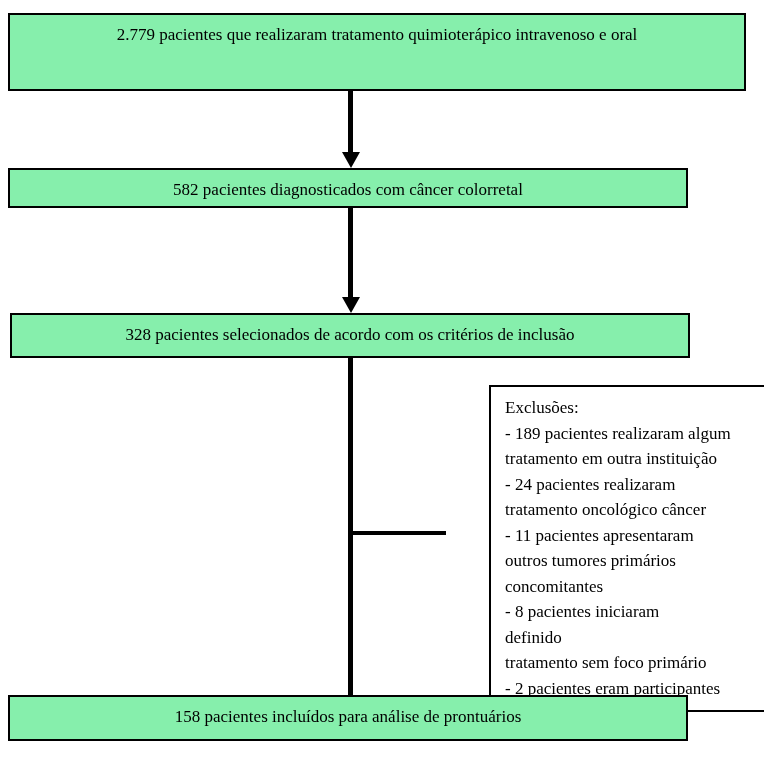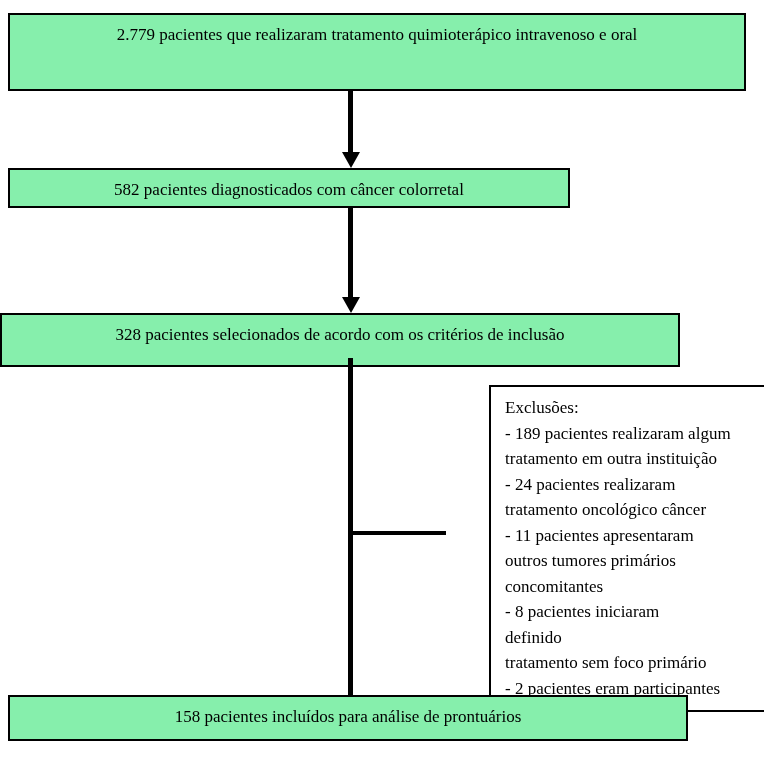--- a/index.html
+++ b/index.html
@@ -30,22 +30,22 @@
     display: block;
     text-align: center;
     font-size: 17px;
     line-height: 21px;
     padding-top: 9px;
     color: #000000;
     white-space: nowrap;
   }
 
   #box-screened { left: 8px;  top: 13px;  width: 738px; height: 78px; }
-  #box-diagnosed { left: 8px; top: 168px; width: 562px; height: 40px; }
-  #box-selected  { left: 0; top: 313px; width: 680px; height: 54px; }
+  #box-diagnosed { left: 8px; top: 168px; width: 680px; height: 40px; }
+  #box-selected  { left: 10px; top: 313px; width: 680px; height: 45px; }
   #box-included  { left: 8px; top: 695px; width: 680px; height: 46px; }
 
   
   #box-exclusions {
     position: absolute;
     left: 444px;
     top: 385px;
     width: 304px;
     height: 327px;
     box-sizing: border-box;

